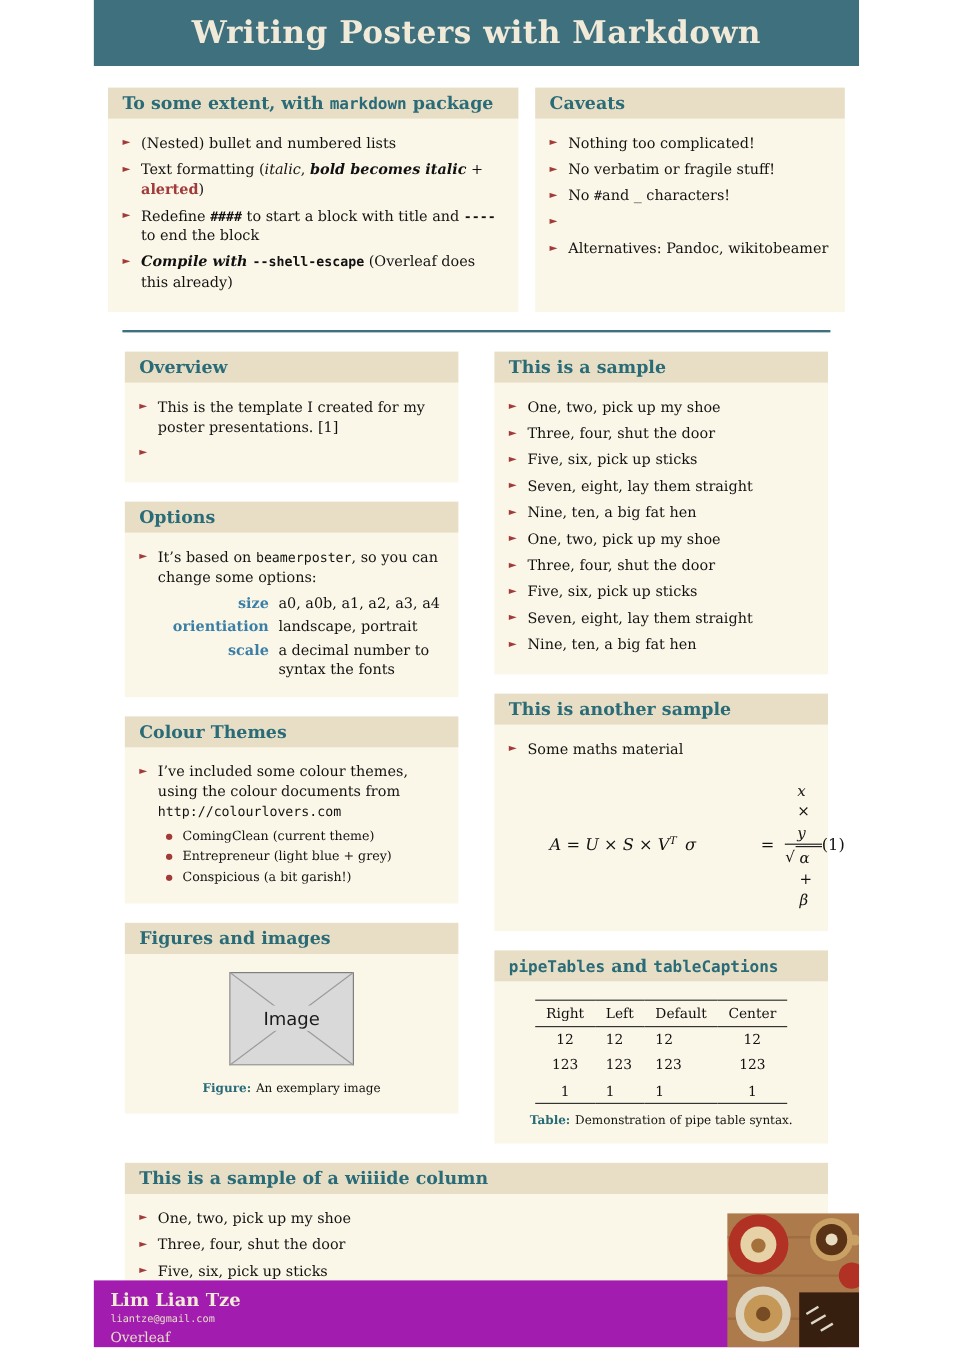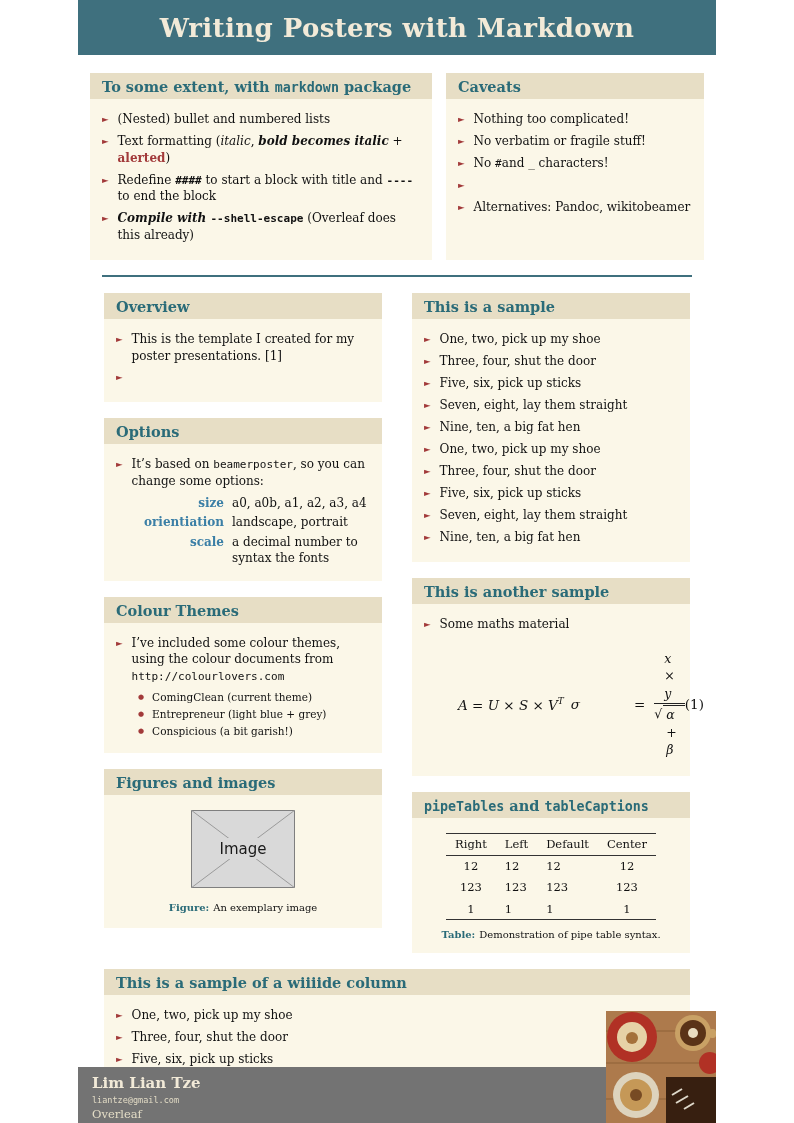--- a/index.html
+++ b/index.html
@@ -115,21 +115,21 @@
   
   .full { margin: 0 26px 16px; }
 
   
   .bib-row { display: flex; font-size: 10.5px; margin: 4px 0; }
   .bib-label { flex: 0 0 24px; }
 
   
   .footer {
     position: absolute; left: 0; right: 0; bottom: 0;
-    height: 56px; background: #737373;
+    height: 56px; background: #a21caf;
     padding: 7px 14px; color: #f2ead8;
   }
   .footer-name { font-size: 15px; font-weight: bold; }
   .footer-email { font-family: "DejaVu Sans Mono", monospace; font-size: 8.5px; margin-top: 3px; color: #e3dcc6; }
   .footer-org { font-size: 11.5px; margin-top: 2px; color: #e3dcc6; }
 
   .foot-image { position: absolute; right: 0; bottom: 0; width: 110px; height: 112px; display: block; }
 </style>
 </head>
 <body>

